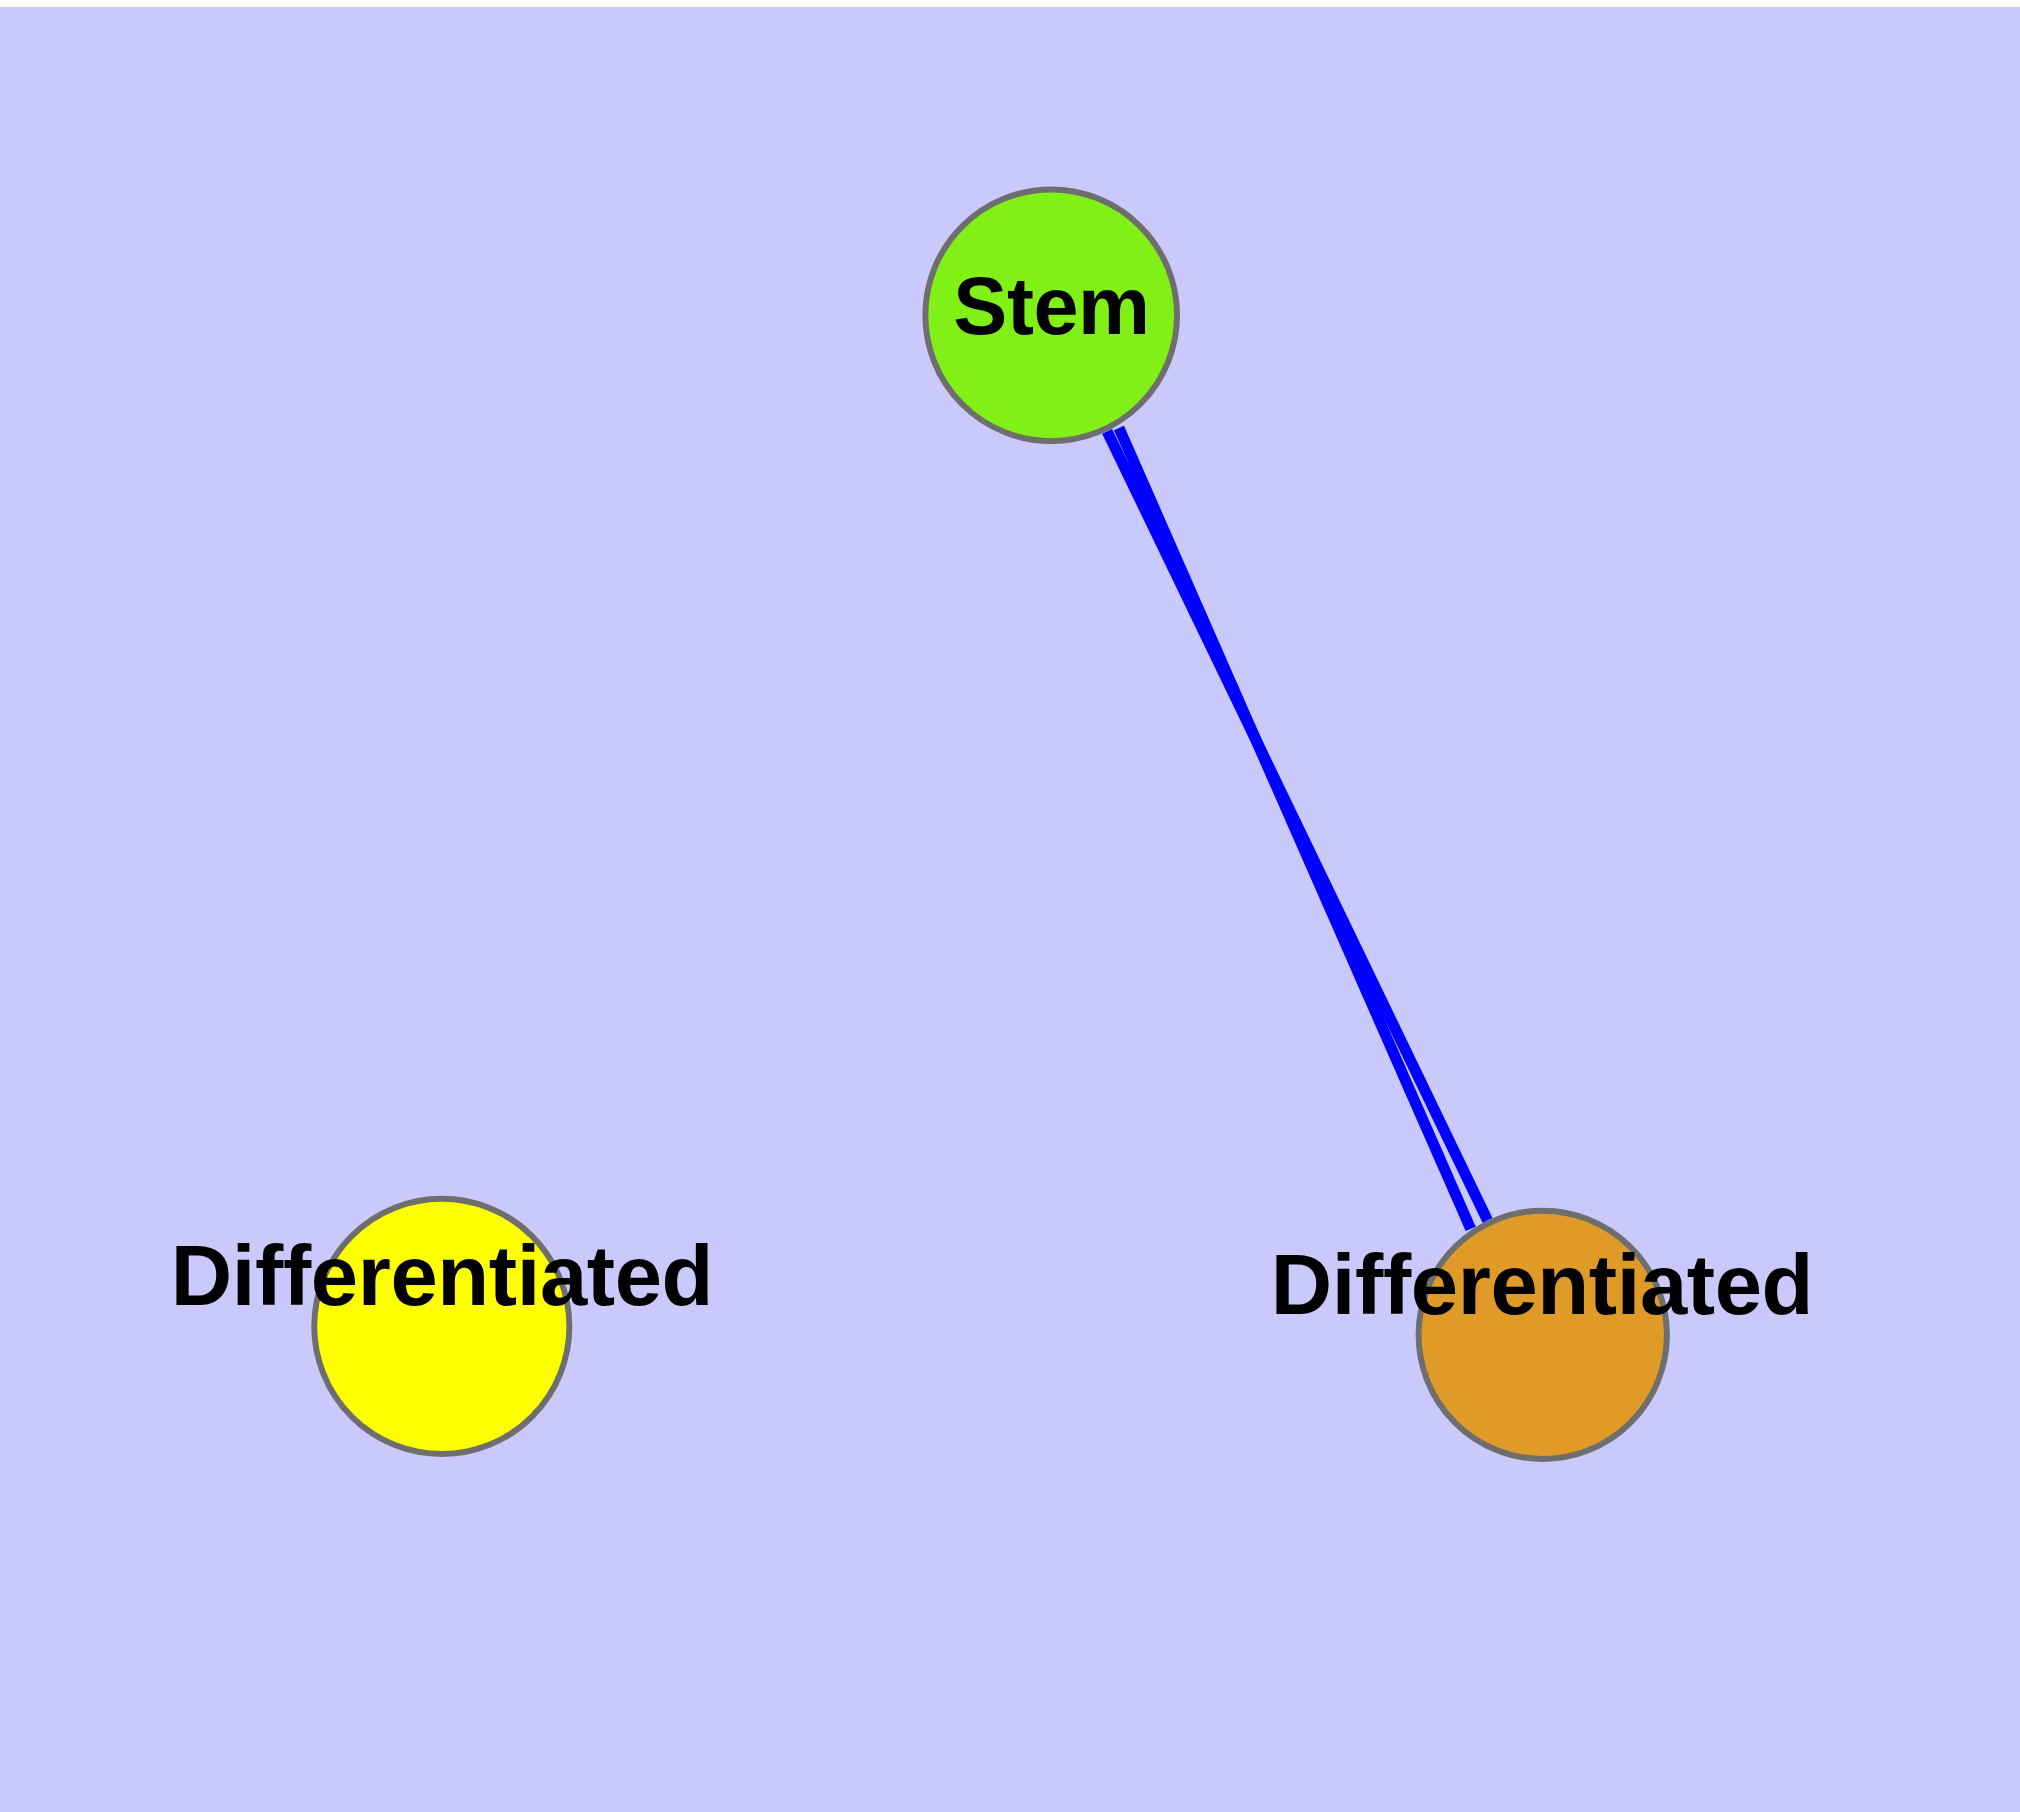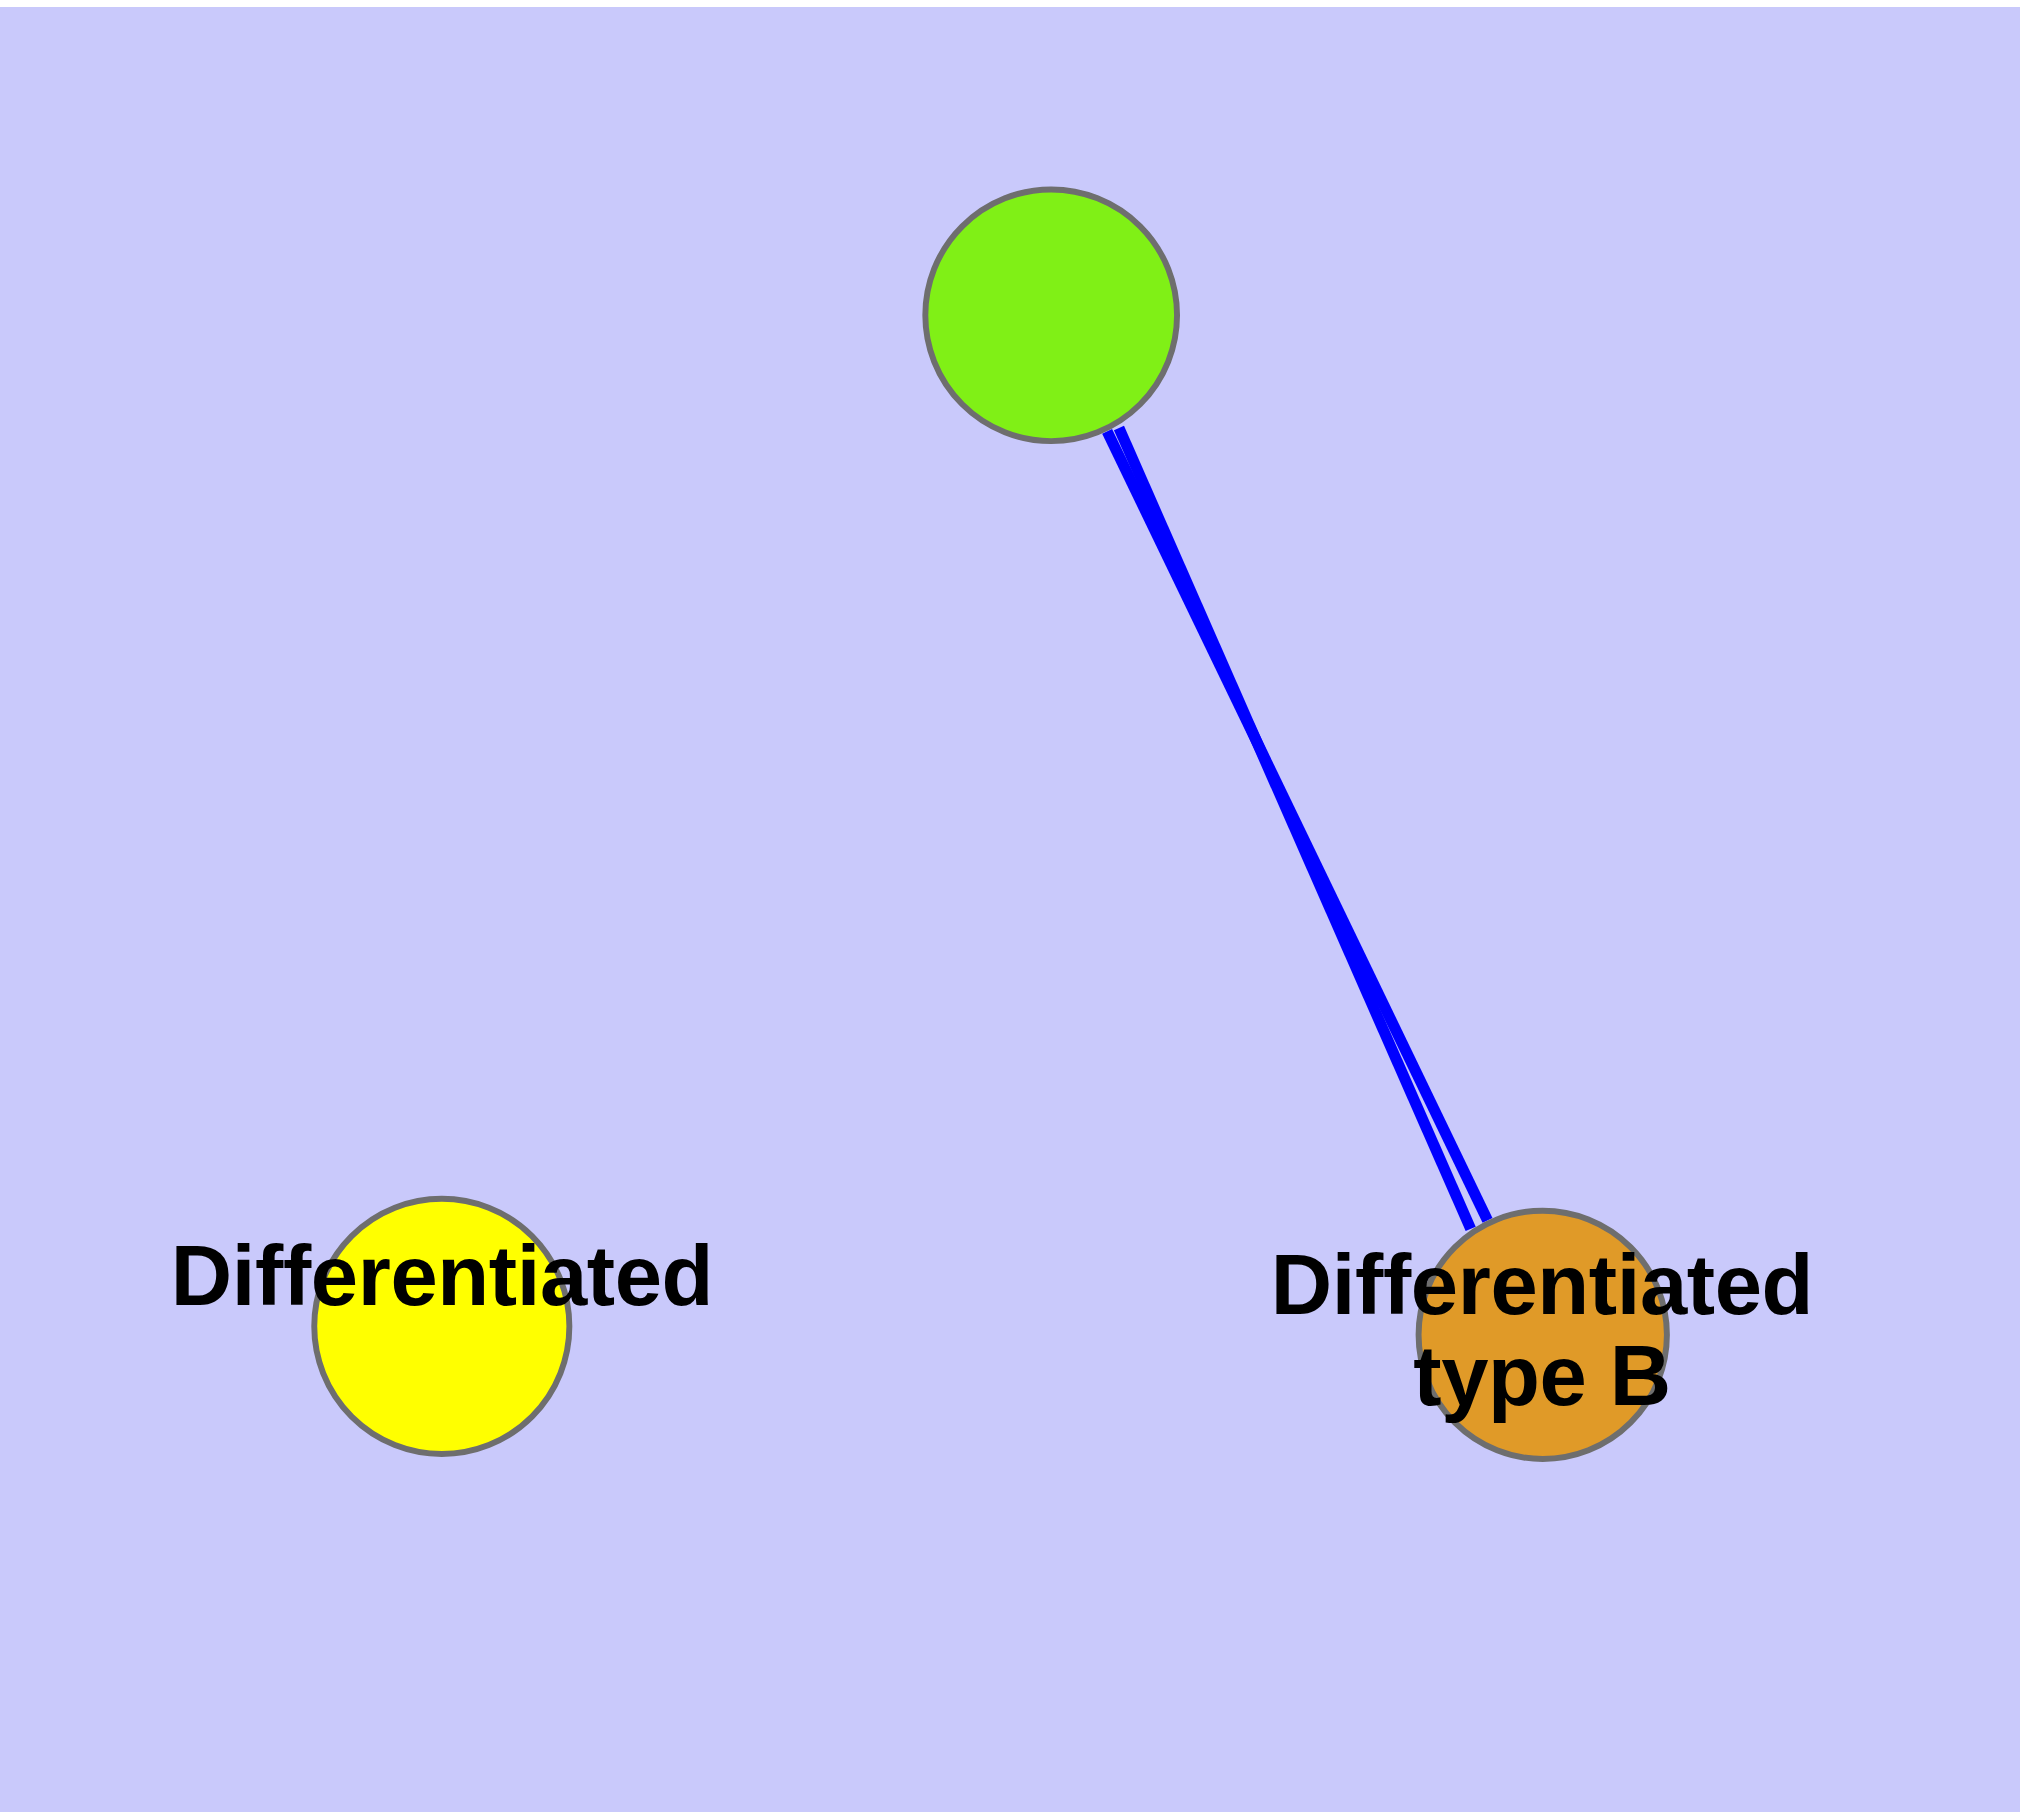--- a/index.html
+++ b/index.html
@@ -73,24 +73,26 @@
       <line x1="1306.01182717136" y1="508.9176346330103" x2="1754.8567495019474" y2="1439.8839131911081" stroke="#0000ff" stroke-width="13" stroke-linecap="butt"></line>
       <line x1="1320" y1="505" x2="1735" y2="1450" stroke="#0000ff" stroke-width="13" stroke-linecap="butt"></line>
     </g>
     <g>
       <circle cx="1240" cy="372" r="148.5" fill="#80f016" stroke="#6e6e6e" stroke-width="7"></circle>
       <circle cx="521" cy="1565" r="150.5" fill="#ffff00" stroke="#6e6e6e" stroke-width="7"></circle>
       <circle cx="1820" cy="1575" r="146.5" fill="#e09a28" stroke="#6e6e6e" stroke-width="7"></circle>
     </g>
   </svg>
 
+  <div class="node-label" id="label-stem" style="color: rgb(0, 0, 0);">
+    <span>Stem</span>
+  </div>
 
   <div class="node-label" id="label-diffa" style="color: rgb(0, 0, 0);">
     <div>Differentiated</div>
   </div>
 
   <div class="node-label" id="label-diffb" style="color: rgb(0, 0, 0);">
     <div>Differentiated</div>
-    <div>type B</div>
   </div>
 
 </div>
 
 
 </body></html>

